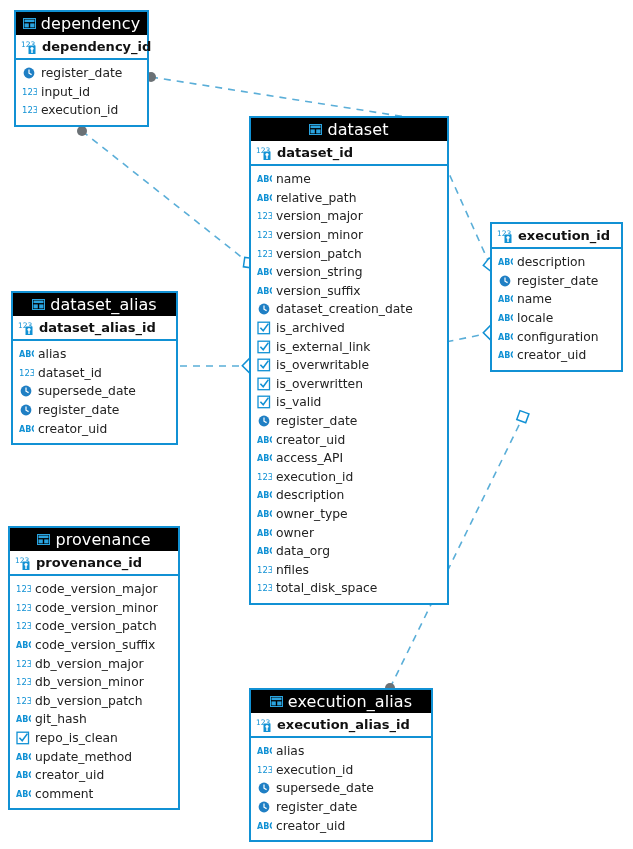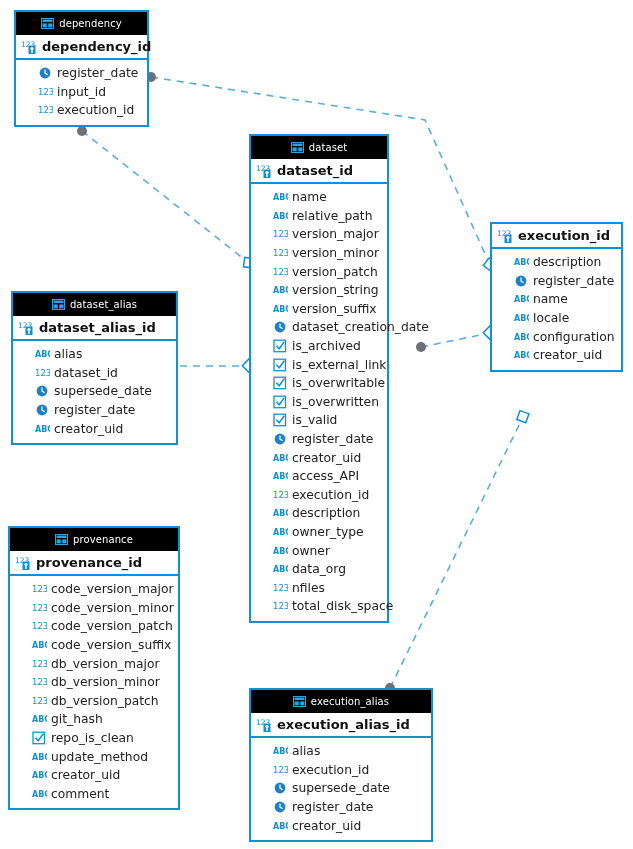--- a/index.html
+++ b/index.html
@@ -17,49 +17,49 @@
     background:#ffffff;
     border:2px solid #1191d4;
     box-sizing:border-box;
   }
   .ent-header{
     background:#000000;
     color:#ffffff;
     height:23px;
     display:flex;align-items:center;justify-content:center;
     gap:5px;
-    font-size:10px;
+    font-size:16px;
     box-sizing:border-box;
   }
   .ent-title{color:#ffffff;letter-spacing:0.1px;}
   .tbl-icon{width:13px;height:11px;display:block;flex:0 0 auto;}
   .pk-row{
     border-bottom:2px solid #1191d4;
     box-sizing:border-box;
     display:flex;align-items:center;
     height:25px;
     padding-left:5px;
     gap:4px;
   }
   .pk-label{font-weight:bold;font-size:13px;color:#111111;}
-  .attr-list{padding:4px 0 5px 16px;}
+  .attr-list{padding:4px 0 5px 0;}
   .attr{
     display:flex;align-items:center;
     height:18.6px;
     padding-left:6px;
     gap:4px;
     white-space:nowrap;
   }
   .attr-label{font-size:12.3px;color:#222222;}
   .type-icon{width:15px;height:14px;flex:0 0 auto;display:block;}
   .pk-icon{width:17px;height:16px;flex:0 0 auto;display:block;}
 
   
   #ent-dependency{left:14px;top:10px;width:135px;}
-  #ent-dataset{left:249px;top:134px;width:140px;}
+  #ent-dataset{left:249px;top:116px;width:200px;}
   #ent-execution{left:490px;top:222px;width:133px;}
   #ent-dataset_alias{left:11px;top:291px;width:167px;}
   #ent-provenance{left:8px;top:526px;width:172px;}
   #ent-execution_alias{left:249px;top:688px;width:184px;}
 </style>
 </head>
 <body>
 
 <div id="canvas">
 

